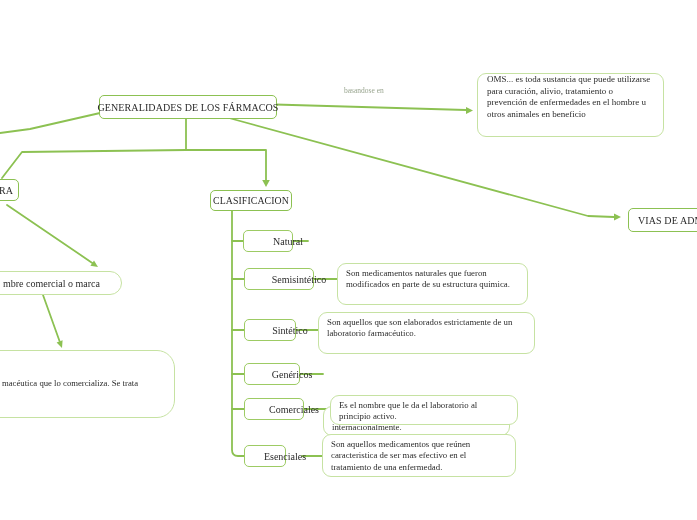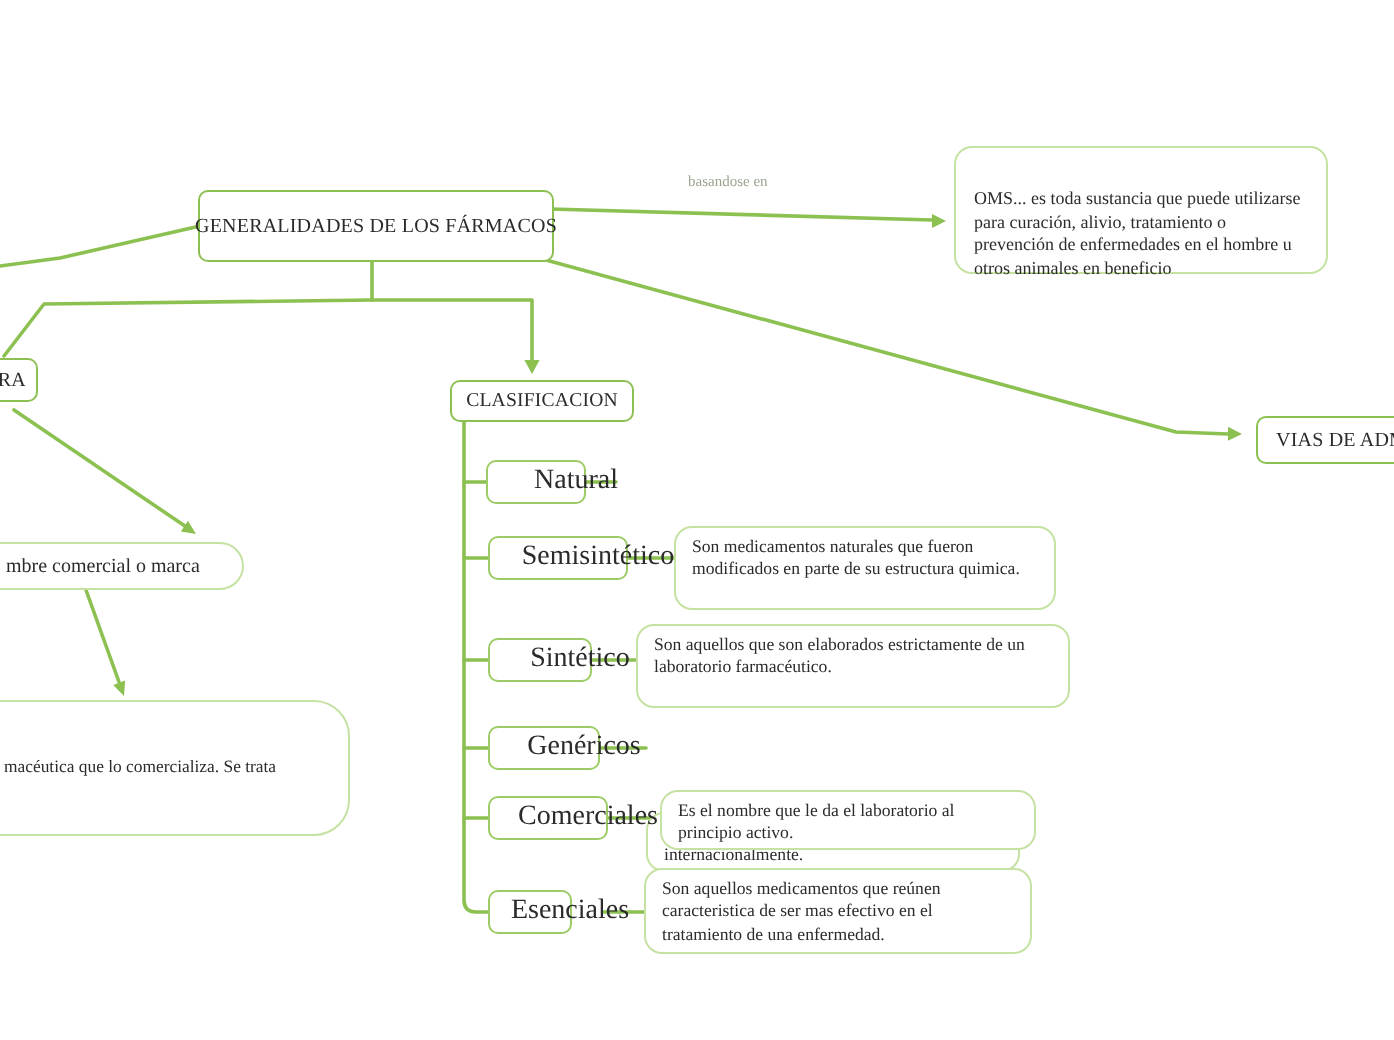--- a/index.html
+++ b/index.html
@@ -8,36 +8,36 @@
     font-family:Liberation Serif, serif;color:#2b2b2b;border-radius:24px;
   }
   svg.wires{position:absolute;left:0;top:0;z-index:1;}
   .node{
     position:absolute;z-index:2;background:#fff;box-sizing:border-box;
     border:1.6px solid #8CC152;border-radius:5px;
     display:flex;align-items:center;justify-content:center;
     white-space:nowrap;
   }
   .topic{font-size:10px;letter-spacing:.1px;}
-  .item{border-color:#9DCB64;border-width:1.4px;font-size:14px;padding-left:40px;}
+  .item{border-color:#9DCB64;border-width:1.4px;font-size:10px;padding-left:40px;}
   .desc{
     border-color:#C6E2A2;border-width:1.4px;border-radius:9px;
     font-size:8.8px;line-height:11.3px;
     display:block;white-space:normal;padding:4px 8px;
   }
   .pill{border-color:#C6E2A2;border-width:1.4px;border-radius:13px;
     justify-content:flex-start;padding-left:37px;font-size:10px;}
   .bigpill{
     border-color:#C6E2A2;border-width:1.4px;border-radius:18px;
     display:block;white-space:pre;overflow:hidden;
     font-size:8.7px;line-height:10.9px;padding:5px 8px 5px 29px;
   }
   .oms{
     border-color:#C6E2A2;border-width:1.4px;border-radius:9px;
-    display:block;white-space:normal;font-size:9px;line-height:11.6px;padding:20px 9px;
+    display:block;white-space:normal;font-size:9px;line-height:11.6px;padding:0 9px;
   }
   .vias{justify-content:flex-start;padding-left:9px;font-size:10px;}
   .ra{justify-content:flex-end;padding-right:5px;font-size:10px;}
   .edge-label{position:absolute;z-index:2;font-size:7.5px;color:#99A58F;}
 </style>
 </head>
 <body>
 
 <div class="canvas">
 
@@ -68,21 +68,21 @@
       <polygon points="473,110.5 466,107 466,114"></polygon>
       <polygon points="621,217 614,213.4 614,220.4"></polygon>
       <polygon points="266,187 262.2,180 269.8,180"></polygon>
       <polygon points="98,267 90.4,265.7 94,260.4"></polygon>
       <polygon points="62,348 56.6,342.5 62.6,340.3"></polygon>
     </g>
   </svg>
 
   <span class="edge-label" style="left:344px;top:86px;">basandose en</span>
 
-  <div class="node topic" style="left:99px;top:95px;width:178px;height:36px;">
+  <div class="node topic" style="left:99px;top:95px;width:178px;height:24px;">
     <span>GENERALIDADES DE LOS FÁRMACOS</span>
   </div>
 
   <div class="node oms" style="left:477px;top:73px;width:187px;height:64px;">
     <span>OMS... es toda sustancia que puede utilizarse para curación, alivio, tratamiento o prevención de enfermedades en el hombre u otros animales en beneficio</span>
   </div>
 
   <div class="node topic vias" style="left:628px;top:208px;width:92px;height:24px;">
     <span>VIAS DE ADMIN</span>
   </div>
@@ -96,21 +96,21 @@
   </div>
 
   <div class="node bigpill" style="left:-28px;top:350px;width:203px;height:68px;">
     <div>macéutica que lo comercializa. Se trata</div>
     
     
     
     
   </div>
 
-  <div class="node topic" style="left:225px;top:190px;width:92px;height:21px;font-size:9.8px;">
+  <div class="node topic" style="left:210px;top:190px;width:82px;height:21px;font-size:9.8px;">
     <span>CLASIFICACION</span>
   </div>
 
   <div class="node item" style="left:243px;top:230px;width:50px;height:22px;">
     <span>Natural</span>
   </div>
 
   <div class="node desc" style="left:337px;top:263px;width:191px;height:42px;">
     <span>Son medicamentos naturales que fueron modificados en parte de su estructura quimica.</span>
   </div>

